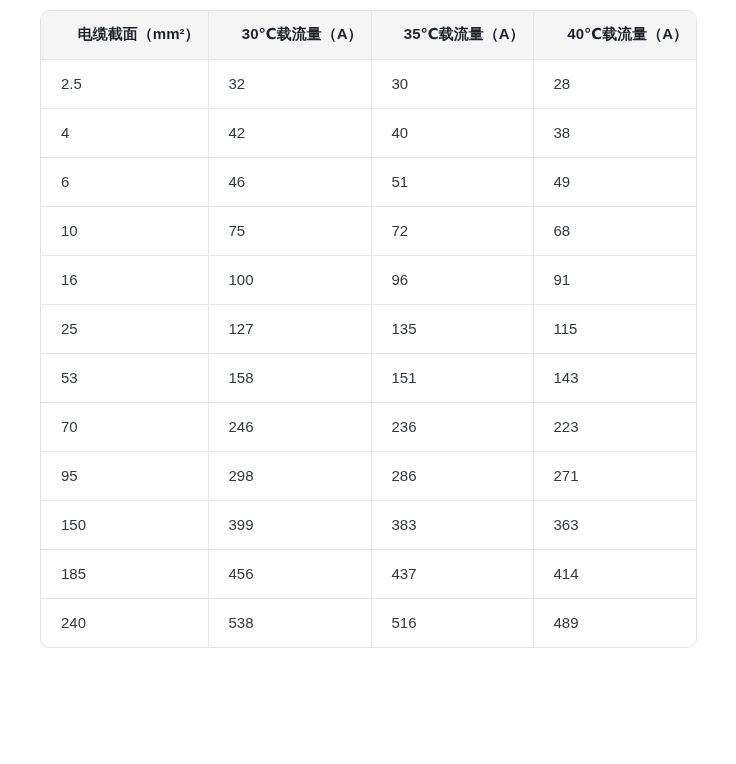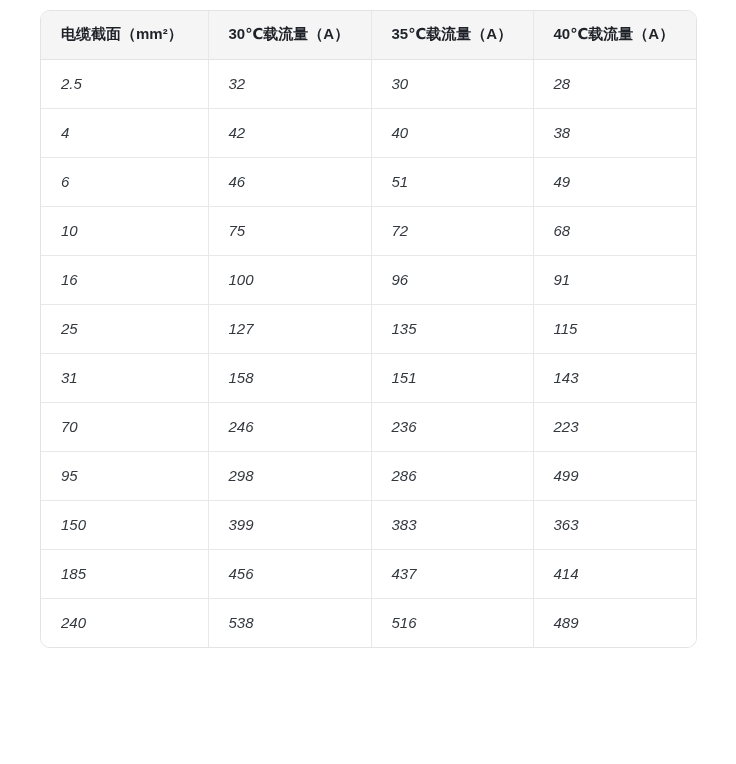--- a/index.html
+++ b/index.html
@@ -27,38 +27,37 @@
     }
     col.c1 { width: 167px; }
     col.c2 { width: 163px; }
     col.c3 { width: 162px; }
     col.c4 { width: 163px; }
     th {
       background: #f5f5f6;
       font-size: 15px;
       font-weight: 700;
       color: #1f2329;
-      text-align: left;
+      text-align: right;
       height: 48px;
       padding: 0 8px 0 20px;
       vertical-align: middle;
       white-space: nowrap;
       border-bottom: 1px solid #e3e3e6;
     }
     td {
       font-size: 15px;
       font-weight: 400;
       color: #33383f;
       text-align: left;
       height: 49px;
       padding: 0 8px 0 20px;
       vertical-align: middle;
       border-top: 1px solid #e8e8ea;
       background: #ffffff;
-      font-style: italic;
     }
     tbody tr:first-child td { border-top: none; }
     th + th, td + td { border-left: 1px solid #e8e8ea; }
   </style>
 </head>
 <body>
 
 <div class="table-container">
   <table>
     <colgroup>
@@ -106,36 +105,36 @@
           <td>96</td>
           <td>91</td>
         </tr>
         <tr>
           <td>25</td>
           <td>127</td>
           <td>135</td>
           <td>115</td>
         </tr>
         <tr>
-          <td>31</td>
+          <td>53</td>
           <td>158</td>
           <td>151</td>
           <td>143</td>
         </tr>
         <tr>
           <td>70</td>
           <td>246</td>
           <td>236</td>
           <td>223</td>
         </tr>
         <tr>
           <td>95</td>
           <td>298</td>
           <td>286</td>
-          <td>499</td>
+          <td>271</td>
         </tr>
         <tr>
           <td>150</td>
           <td>399</td>
           <td>383</td>
           <td>363</td>
         </tr>
         <tr>
           <td>185</td>
           <td>456</td>

